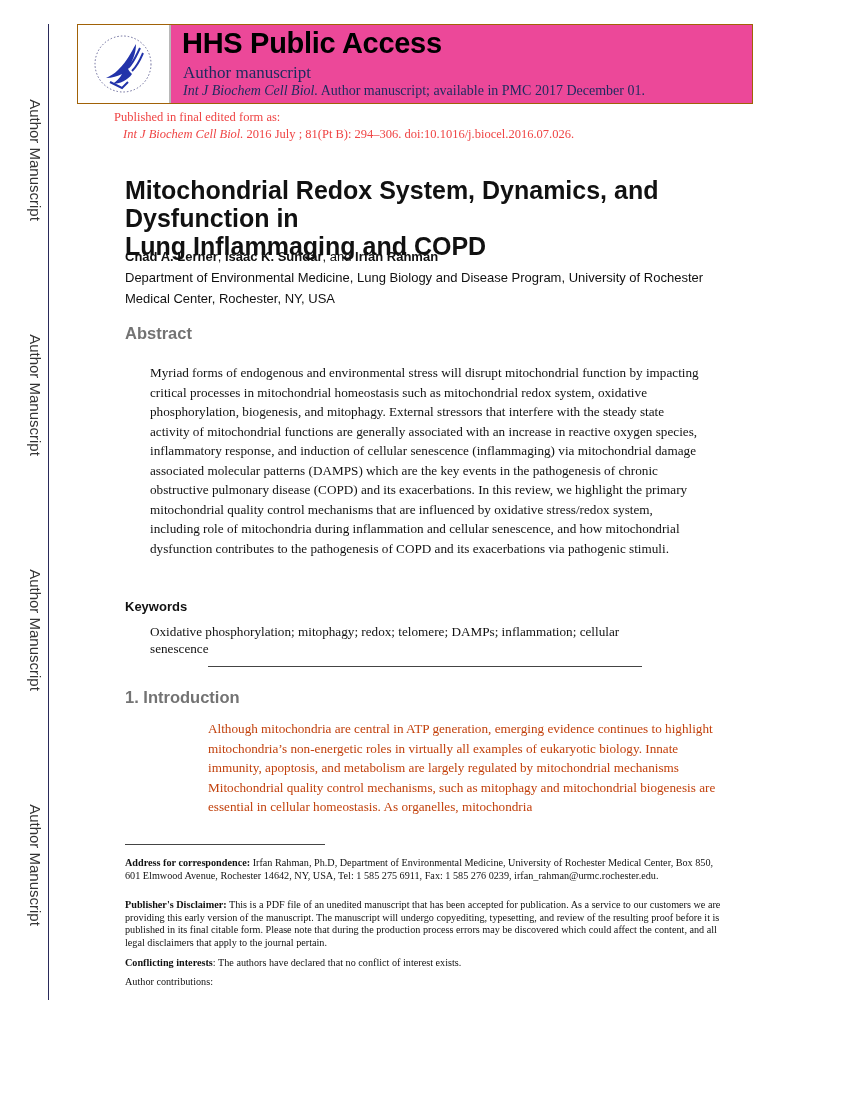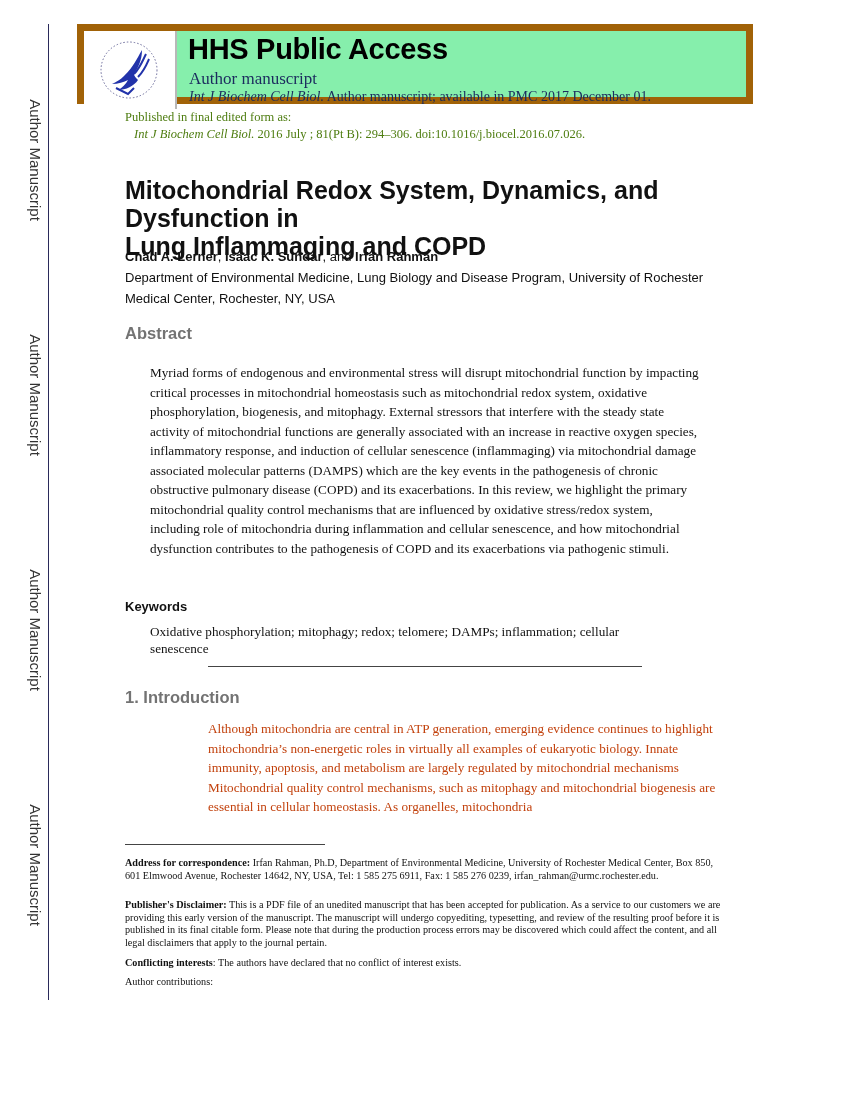--- a/index.html
+++ b/index.html
@@ -14,21 +14,21 @@
     }
     .side-label span {
       position: absolute; left: 0; top: 0; white-space: nowrap;
       transform: translate(-50%, -50%) rotate(90deg);
       transform-origin: center center;
     }
 
     
     .hhs-box {
       position: absolute; left: 77px; top: 24px; width: 676px; height: 80px;
-      border: 7px solid #a16207; background: #86efac; box-sizing: border-box;
+      border: 1px solid #a16207; background: #ec4899; box-sizing: border-box;
     }
     .hhs-logo-cell {
       position: absolute; left: 0; top: 0; width: 91px; height: 78px;
       background: #ffffff; border-right: 2px solid #b8b8b8;
     }
     .hhs-logo-cell svg { position: absolute; left: 10px; top: 5px; }
     .hhs-title {
       position: absolute; left: 104px; top: 2px;
       font-family: "Liberation Sans", sans-serif; font-weight: bold; font-size: 29px; color: #000;
       letter-spacing: -0.3px;
@@ -37,22 +37,22 @@
       position: absolute; left: 105px; top: 38px;
       font-family: "Liberation Serif", serif; font-size: 17px; color: #1b2b5e;
     }
     .hhs-avail {
       position: absolute; left: 105px; top: 58px;
       font-family: "Liberation Serif", serif; font-size: 14px; color: #1b2b5e;
     }
     .hhs-avail i { font-style: italic; }
 
     .published {
-      position: absolute; left: 125px; top: 109px;
-      font-family: "Liberation Serif", serif; font-size: 12.5px; color: #4d7c0f; line-height: 17px;
+      position: absolute; left: 114px; top: 109px;
+      font-family: "Liberation Serif", serif; font-size: 12.5px; color: #ef4444; line-height: 17px;
     }
     .published .cite { padding-left: 9px; }
     .published i { font-style: italic; }
 
     .title {
       position: absolute; left: 125px; top: 176px; width: 600px;
       font-family: "Liberation Sans", sans-serif; font-weight: bold; font-size: 25px; color: #111;
       line-height: 28px;
     }
     .authors {

